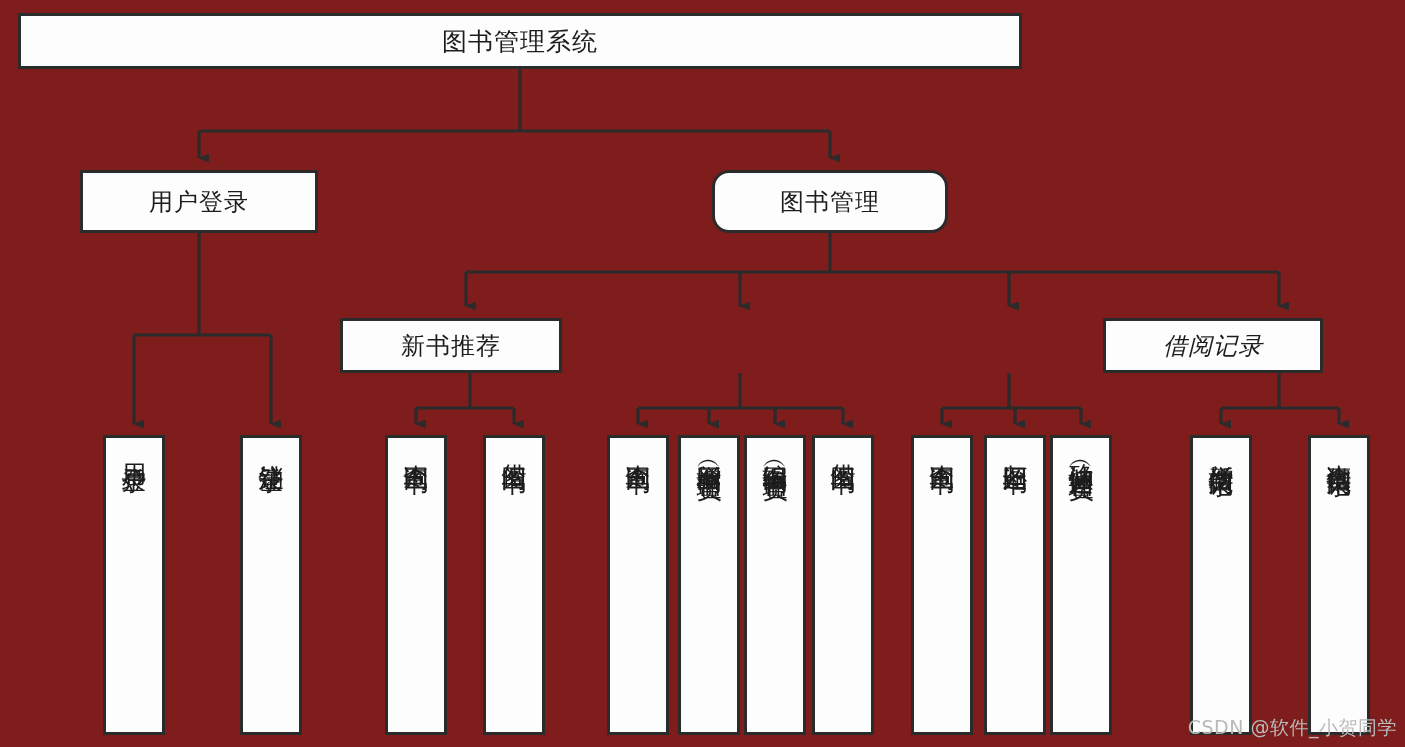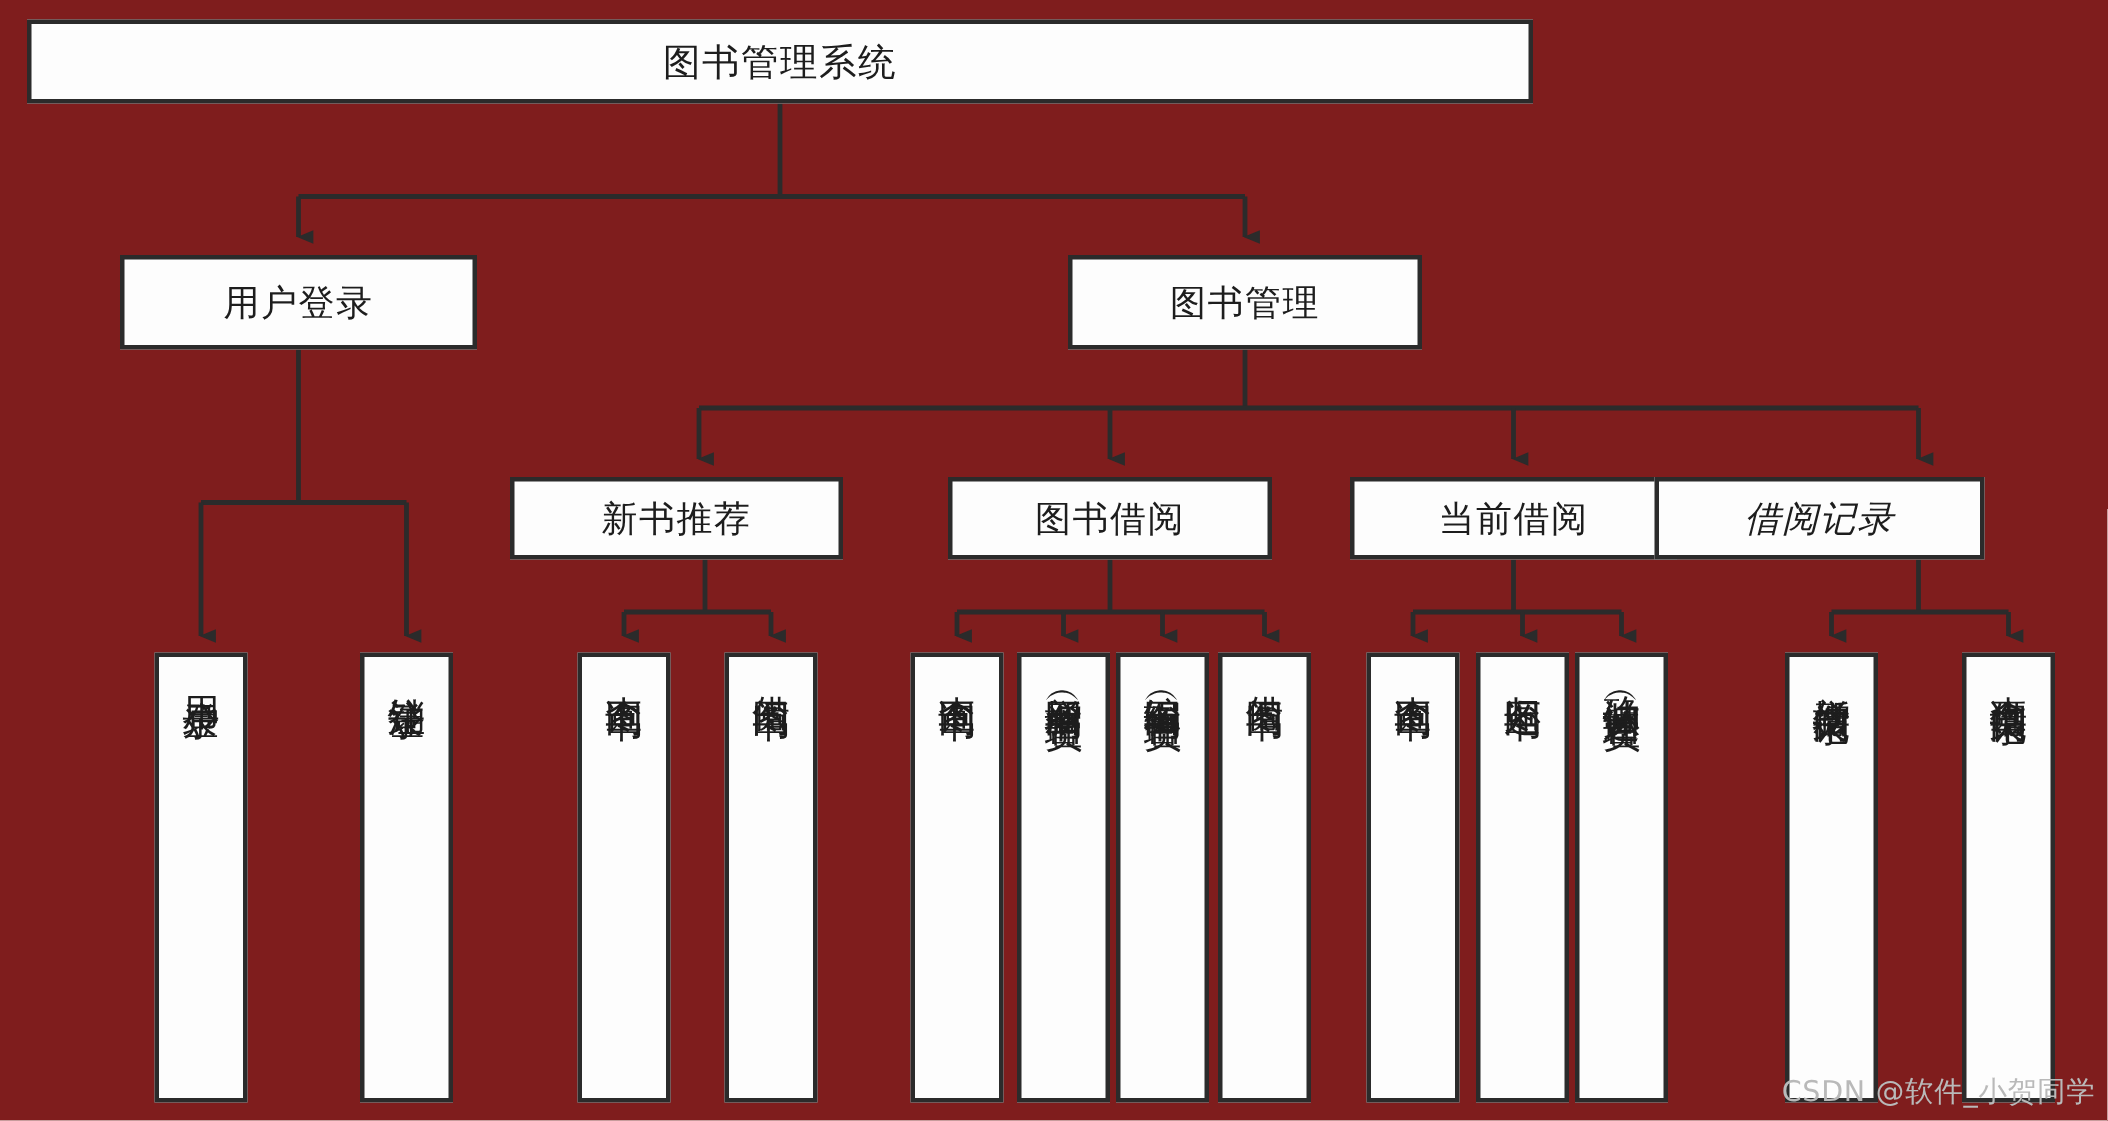--- a/index.html
+++ b/index.html
@@ -124,32 +124,26 @@
     </g>
   </svg>
 
   <div class="node root" id="n-root" style="left: 18px; top: 13px; width: 1004px; height: 56px;">
     <span class="htext">图书管理系统</span>
   </div>
 
   <div class="node branch" id="n-b0" style="left: 80px; top: 170px; width: 238px; height: 63px;">
     <span class="htext">用户登录</span>
   </div>
-  <div class="node branch" id="n-b1" style="left: 712px; top: 170px; width: 236px; height: 63px;">
+  <div class="node branch" id="n-b1" style="left: 712px; top: 170px; width: 236px; height: 63px; border-radius: 17px;">
     <span class="htext">图书管理</span>
   </div>
 
   <div class="node branch" id="n-s0" style="left: 340px; top: 318px; width: 222px; height: 55px;">
     <span class="htext">新书推荐</span>
-  </div>
-  <div class="node branch" id="n-s1" style="left: 632px; top: 318px; width: 216px; height: 55px;">
-    <span class="htext">图书借阅</span>
-  </div>
-  <div class="node branch" id="n-s2" style="left: 900px; top: 318px; width: 218px; height: 55px;">
-    <span class="htext">当前借阅</span>
   </div>
   <div class="node branch" id="n-s3" style="left: 1103px; top: 318px; width: 220px; height: 55px; font-style: italic;">
     <span class="htext">借阅记录</span>
   </div>
 
   <div class="node leaf" id="n-l0" style="left: 103px; top: 435px; width: 62px; height: 300px;">
     <span class="vtext">用户登录</span>
   </div>
   <div class="node leaf" id="n-l1" style="left: 240px; top: 435px; width: 62px; height: 300px;">
     <span class="vtext">注销登录</span>

